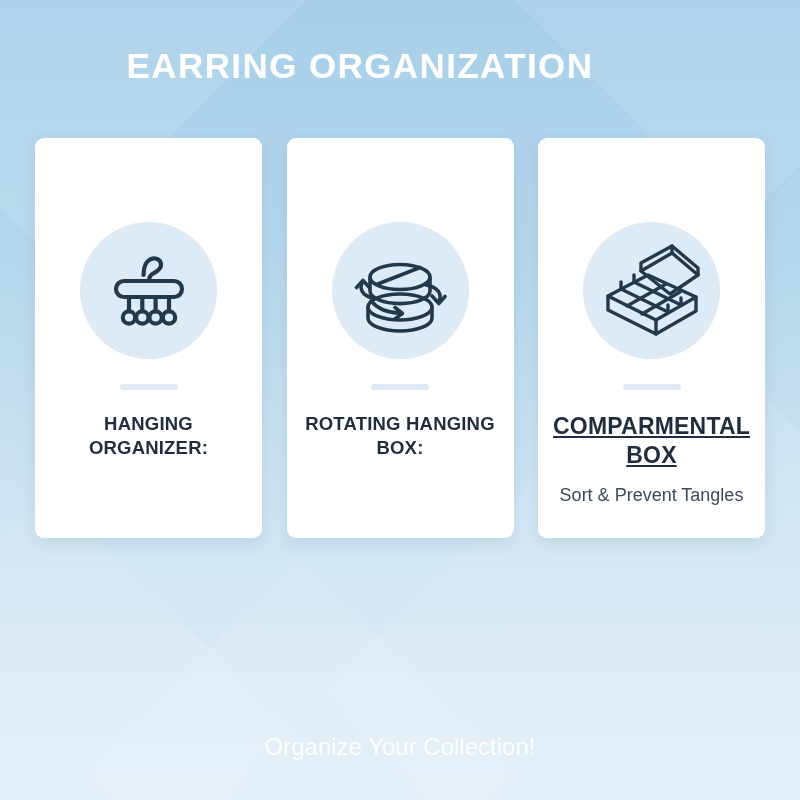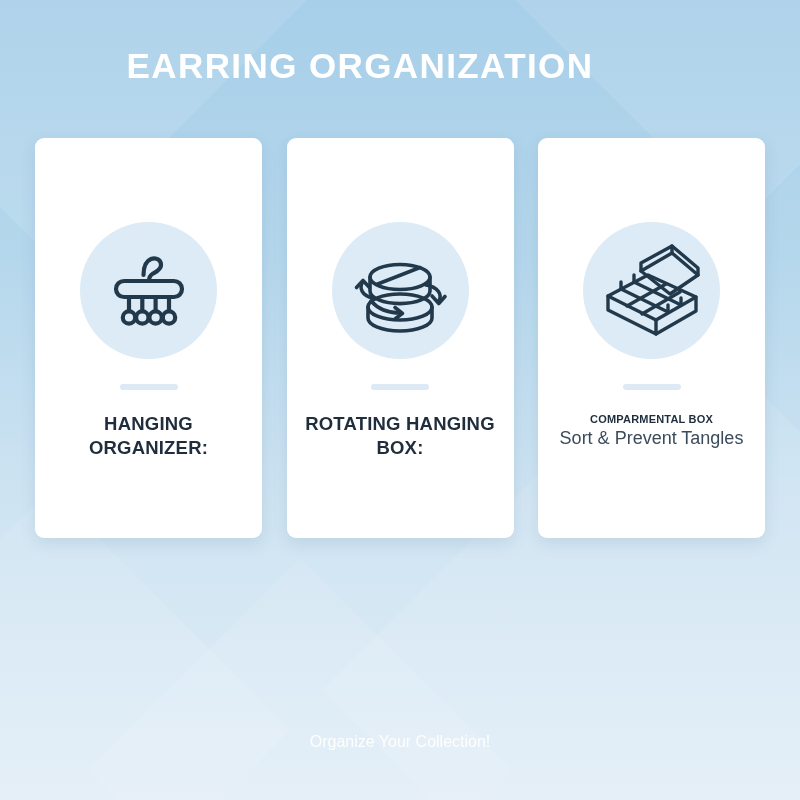--- a/index.html
+++ b/index.html
@@ -47,27 +47,27 @@
   .icon-circle svg { display:block; }
 
   .divider { width:58px; height:6px; border-radius:3px; background:#dde9f4; margin-top:25px; }
 
   .card-text { margin-top:22px; width:205px; text-align:center; }
   .card-heading {
     color:#1f2d3d; font-size:18.5px; font-weight:bold;
     line-height:1.28; letter-spacing:0.2px;
   }
   .card-sub {
-    color:#3c4b5a; font-size:18px; line-height:1.35; margin-top:0;
+    color:#3c4b5a; font-size:18px; line-height:1.35; margin-top:12px;
   }
-  .card.compact .card-heading { font-size:11px; }
+  .card.compact .card-heading { font-size:23px;text-decoration:underline; }
 
   .footer {
     position:absolute; left:0; top:733px; width:800px; text-align:center;
-    color:#ffffff; font-size:16px; opacity:0.95;
+    color:#ffffff; font-size:24px; opacity:0.95;
   }
 </style>
 </head>
 <body>
 
 <div class="wrap">
 
   <div class="bg-shapes">
     <div class="d d1"></div>
     <div class="d d2"></div>

